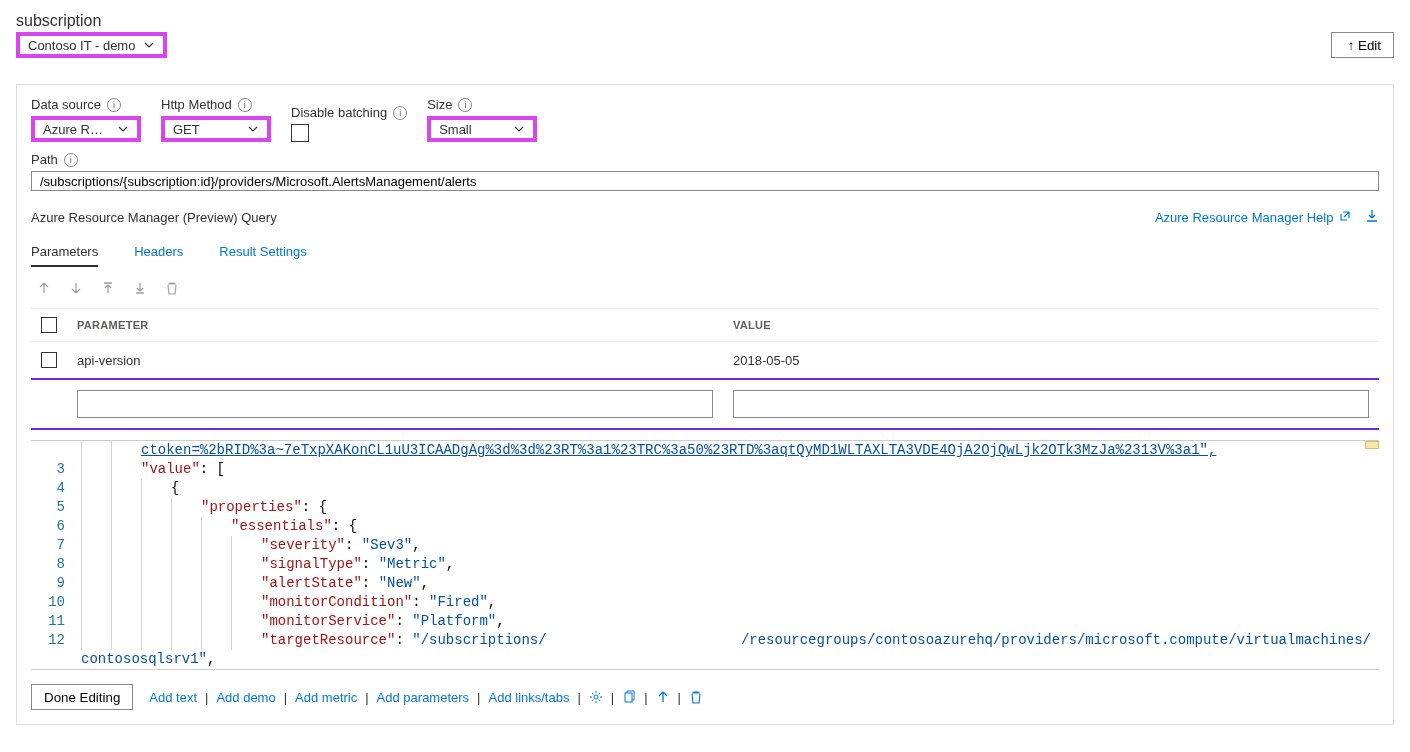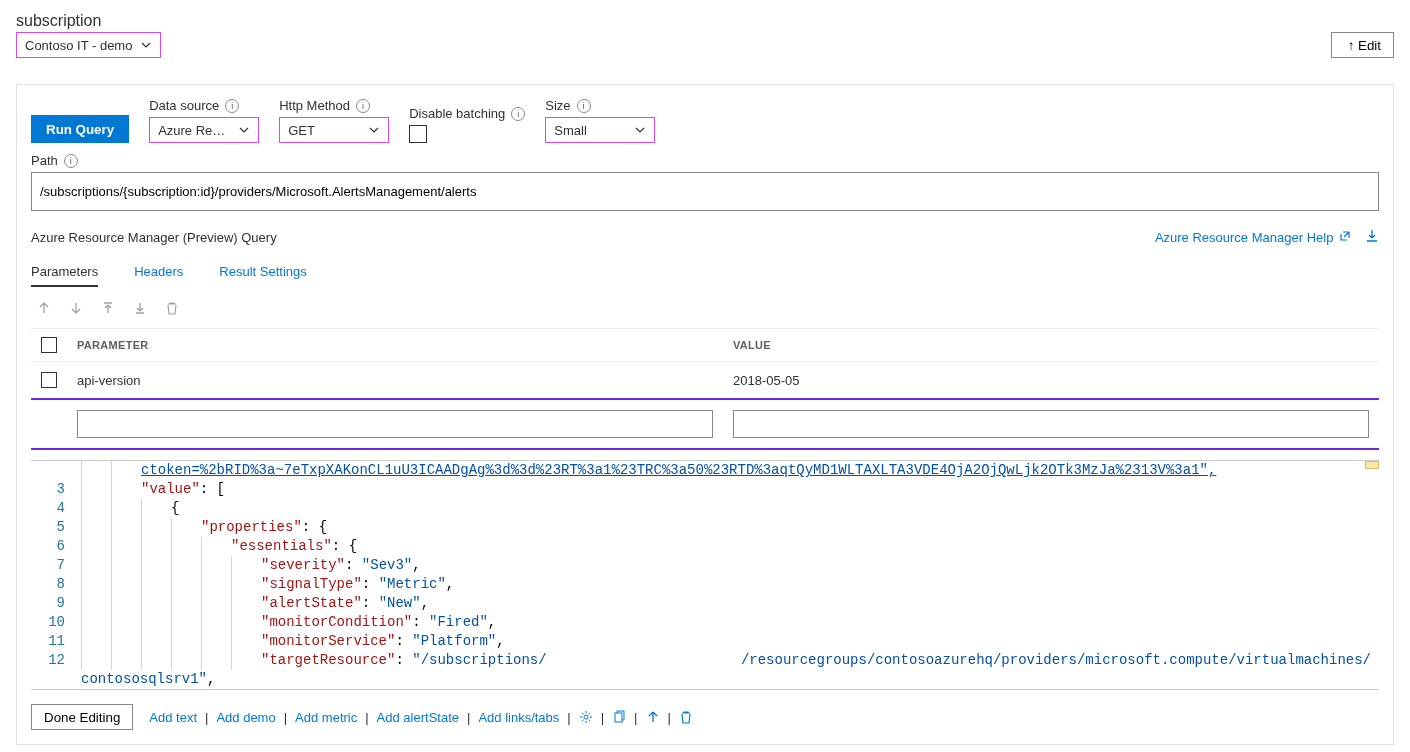--- a/index.html
+++ b/index.html
@@ -9,21 +9,21 @@
     font-size: 13px;
     color: #323130;
     background: #ffffff;
     padding: 12px 16px;
   }
   .label-text { font-size: 16px; color: #323130; margin-bottom: 2px; }
   .dropdown {
     display: inline-flex;
     align-items: center;
     justify-content: space-between;
-    border: 1px solid #d946ef;
+    border: 4px solid #d946ef;
     background: #fff;
     height: 26px;
     padding: 0 8px;
     cursor: pointer;
     min-width: 110px;
   }
   .dropdown .chev {
     margin-left: 8px;
     display: inline-block;
   }
@@ -70,21 +70,21 @@
     color: #605e5c;
   }
   .checkbox {
     width: 18px; height: 18px;
     border: 1px solid #323130;
     background: #fff;
     cursor: pointer;
   }
   .text-input {
     width: 100%;
-    height: 39px;
+    height: 20px;
     border: 1px solid #8a8886;
     padding: 0 8px;
     font-size: 13px;
     font-family: inherit;
   }
   .section-header {
     display: flex;
     align-items: center;
     justify-content: space-between;
     margin-top: 18px;
@@ -208,26 +208,20 @@
   </div>
   <button class="btn" style="margin-top:20px;">
     <span></span>
     <span>↑ Edit</span>
   </button>
 </div>
 
 <div class="panel">
 
   <div class="field-row">
-    <div class="field-col">
-      <div style="height:18px;"></div>
-      <button class="btn-primary">
-        <span>Run Query</span>
-      </button>
-    </div>
 
     <div class="field-col">
       <div class="field-label">
         <span>Data source</span>
         <span class="info-icon">i</span>
       </div>
       <div class="dropdown" style="width:110px;">
         <span class="ellipsis">Azure Reso…</span>
         <span class="chev">
             <svg width="12" height="12" viewBox="0 0 12 12">
@@ -386,21 +380,21 @@
   <div class="bottom-bar">
     <button class="btn" style="margin-right:10px;">
       <span>Done Editing</span>
     </button>
     <a class="link">Add text</a>
     <span class="sep">|</span>
     <a class="link">Add demo</a>
     <span class="sep">|</span>
     <a class="link">Add metric</a>
     <span class="sep">|</span>
-    <a class="link">Add alertState</a>
+    <a class="link">Add parameters</a>
     <span class="sep">|</span>
     <a class="link">Add links/tabs</a>
     <span class="sep">|</span>
     <span class="bottom-ic">
         <svg width="14" height="14" viewBox="0 0 14 14">
           <circle cx="7" cy="7" r="2" stroke="#0078d4" fill="none"></circle>
           <path d="M7 1v2M7 11v2M1 7h2M11 7h2M3 3l1.4 1.4M9.6 9.6L11 11M11 3L9.6 4.4M4.4 9.6L3 11" stroke="#0078d4" stroke-width="1"></path>
         </svg>
       </span>
     <span class="sep">|</span>

